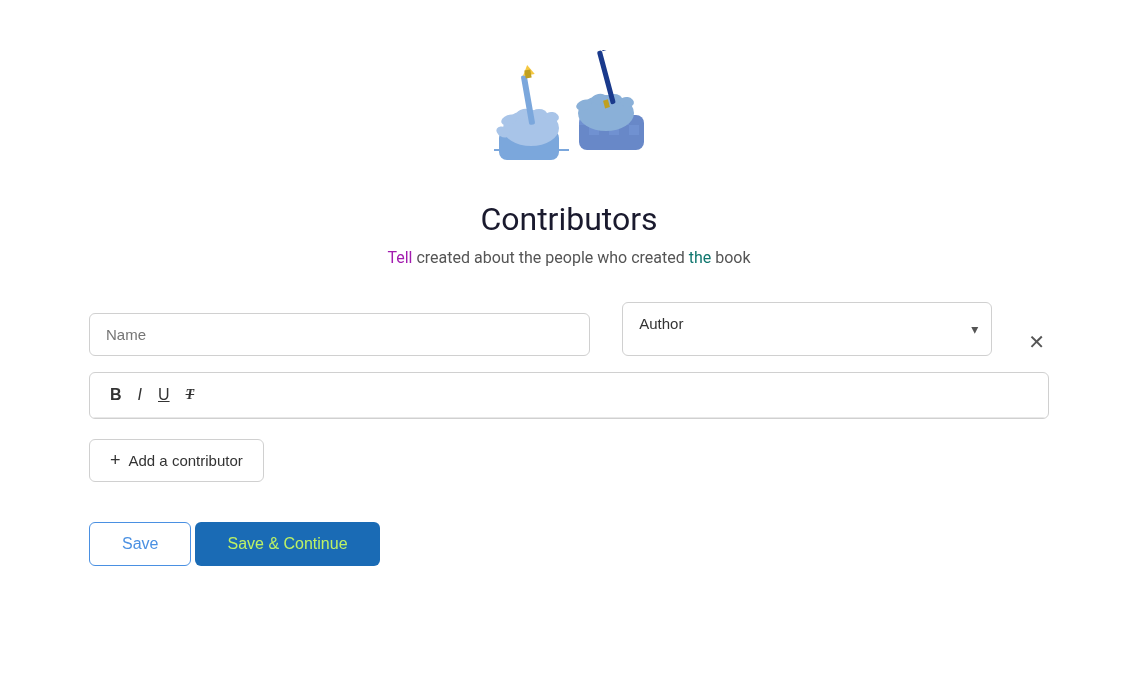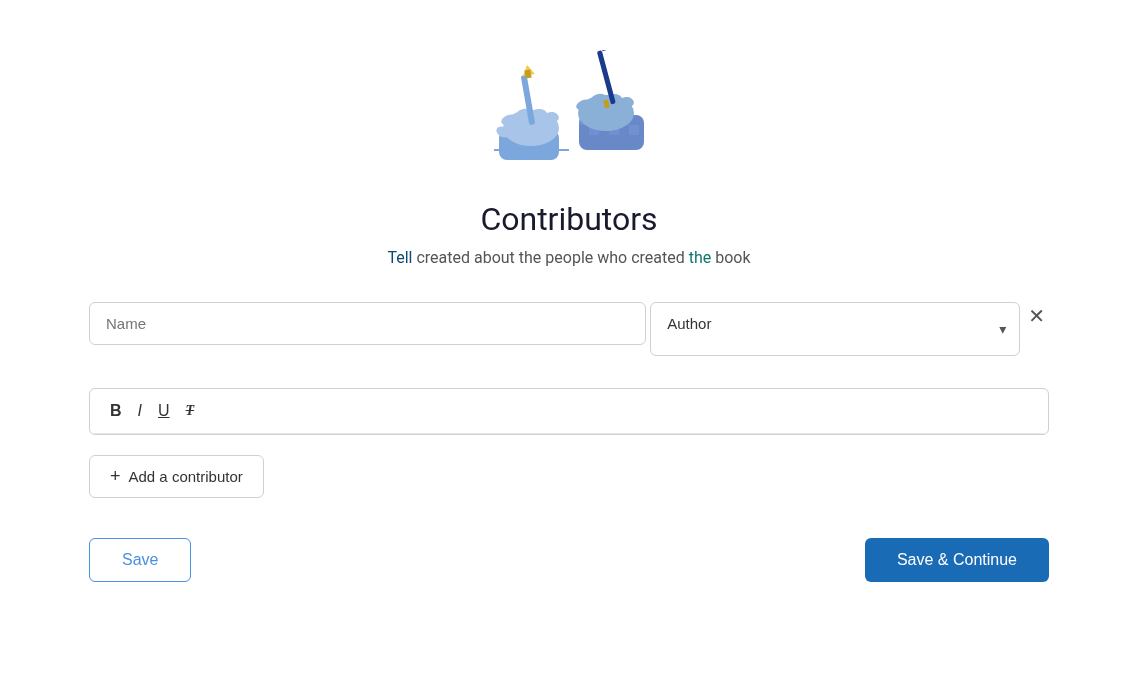--- a/index.html
+++ b/index.html
@@ -47,23 +47,23 @@
       color: #555;
       margin-bottom: 35px;
     }
 
     .form-container {
       width: 100%;
     }
 
     .form-row {
       display: flex;
-      gap: 4px;
-      margin-bottom: 32px;
-      align-items: flex-start;
+      gap: 32px;
+      margin-bottom: 16px;
+      align-items: flex-end;
     }
 
     .name-input {
       flex: 1;
       padding: 12px 16px;
       border: 1px solid #d0d0d0;
       border-radius: 6px;
       font-size: 15px;
       color: #999;
       outline: none;
@@ -184,41 +184,41 @@
     }
 
     .add-contributor-btn .plus-icon {
       font-size: 18px;
       color: #333;
       font-weight: 300;
     }
 
     .action-buttons {
       display: flex;
-      gap: 16px;
-      justify-content: space-between;
+      gap: 4px;
+      justify-content: flex-start;
     }
 
     .save-btn {
       padding: 12px 32px;
       border: 1px solid #4a90e2;
       border-radius: 6px;
       background: white;
       color: #4a90e2;
       font-size: 16px;
       cursor: pointer;
       font-weight: 500;
     }
 
     .save-continue-btn {
       padding: 0 32px;
       border: none;
       border-radius: 6px;
       background: #1a6bb5;
-      color: #ffffff;
+      color: #bef264;
       font-size: 16px;
       cursor: pointer;
       font-weight: 500;
     }
 
     
     .illustration-svg {
       width: 220px;
       height: 130px;
     }
@@ -272,21 +272,21 @@
         <rect x="40" y="0" width="5" height="55" rx="2" fill="#1a3a8c" transform="rotate(-15, 42, 28)"></rect>
         <polygon points="37,0 47,0 42,-8" fill="#1a3a8c" transform="rotate(-15, 42, -4)"></polygon>
         <rect x="40" y="50" width="5" height="8" fill="#c0a020" transform="rotate(-15, 42, 54)"></rect>
       </g>
     </svg>
   </div>
 
   <h1 class="title">Contributors</h1>
 
   <p class="subtitle">
-    <span style="color: #0c4a6e;">Tell</span><span> created about the people who created </span><span style="color: #0f766e;">the</span><span> book</span>
+    <span style="color: #a21caf;">Tell</span><span> created about the people who created </span><span style="color: #0f766e;">the</span><span> book</span>
   </p>
 
   <div class="form-container">
 
     <div class="form-row">
       <input type="text" class="name-input" placeholder="Name" style="">
 
       <div class="dropdown-container">
         <select class="role-dropdown"><option value="Author">Author</option><option value="Editor">Editor</option><option value="Illustrator">Illustrator</option><option value="Translator">Translator</option><option value="Photographer">Photographer</option><option value="Introduction by">Introduction by</option><option value="Foreword by">Foreword by</option></select>
         <span class="dropdown-arrow">▾</span>

